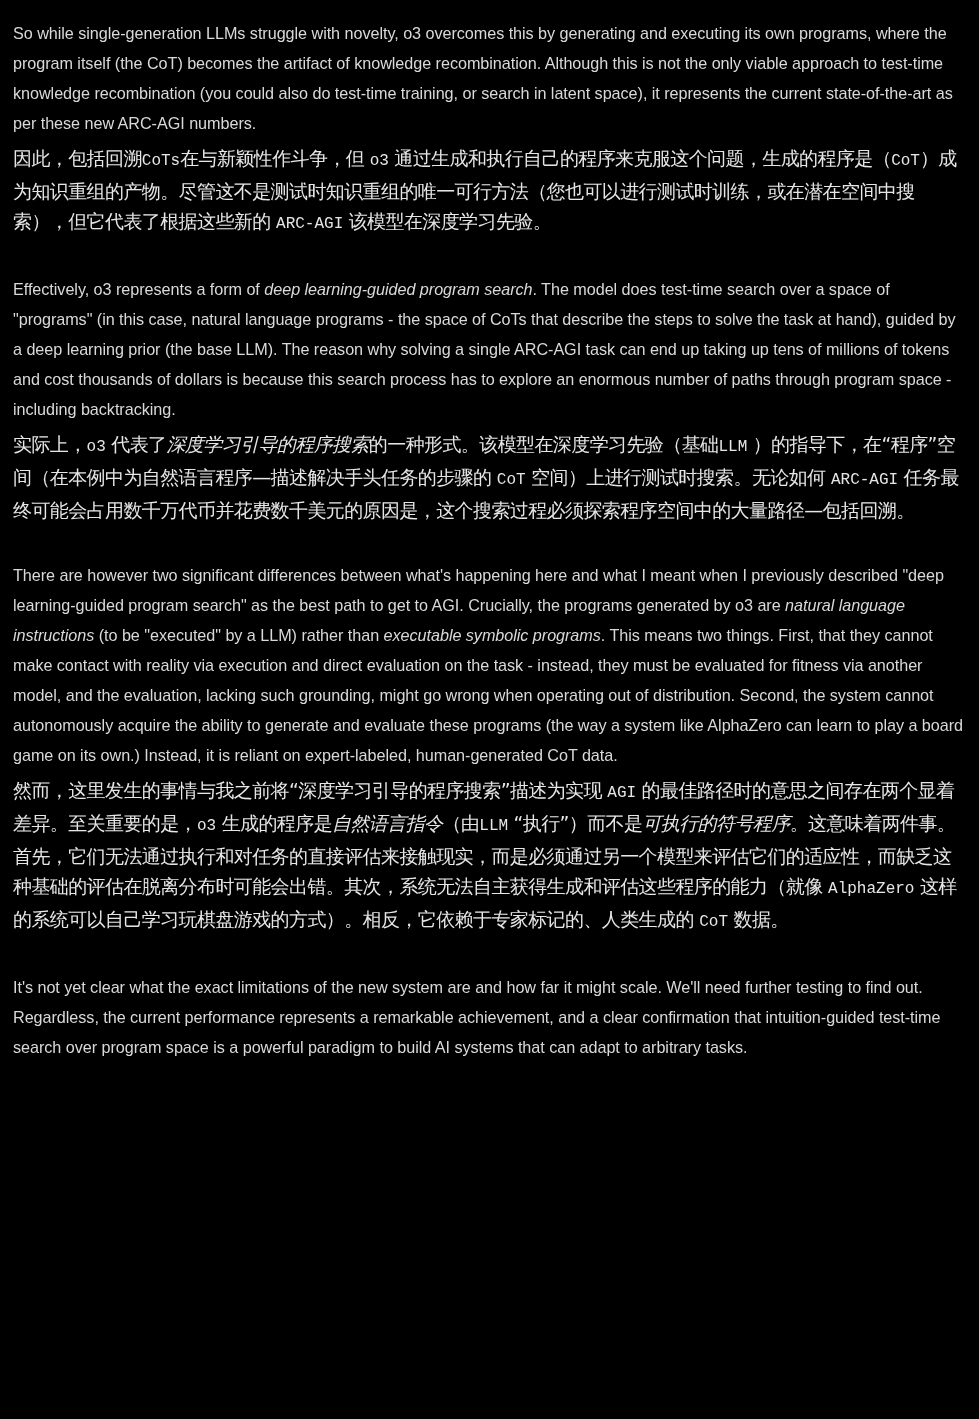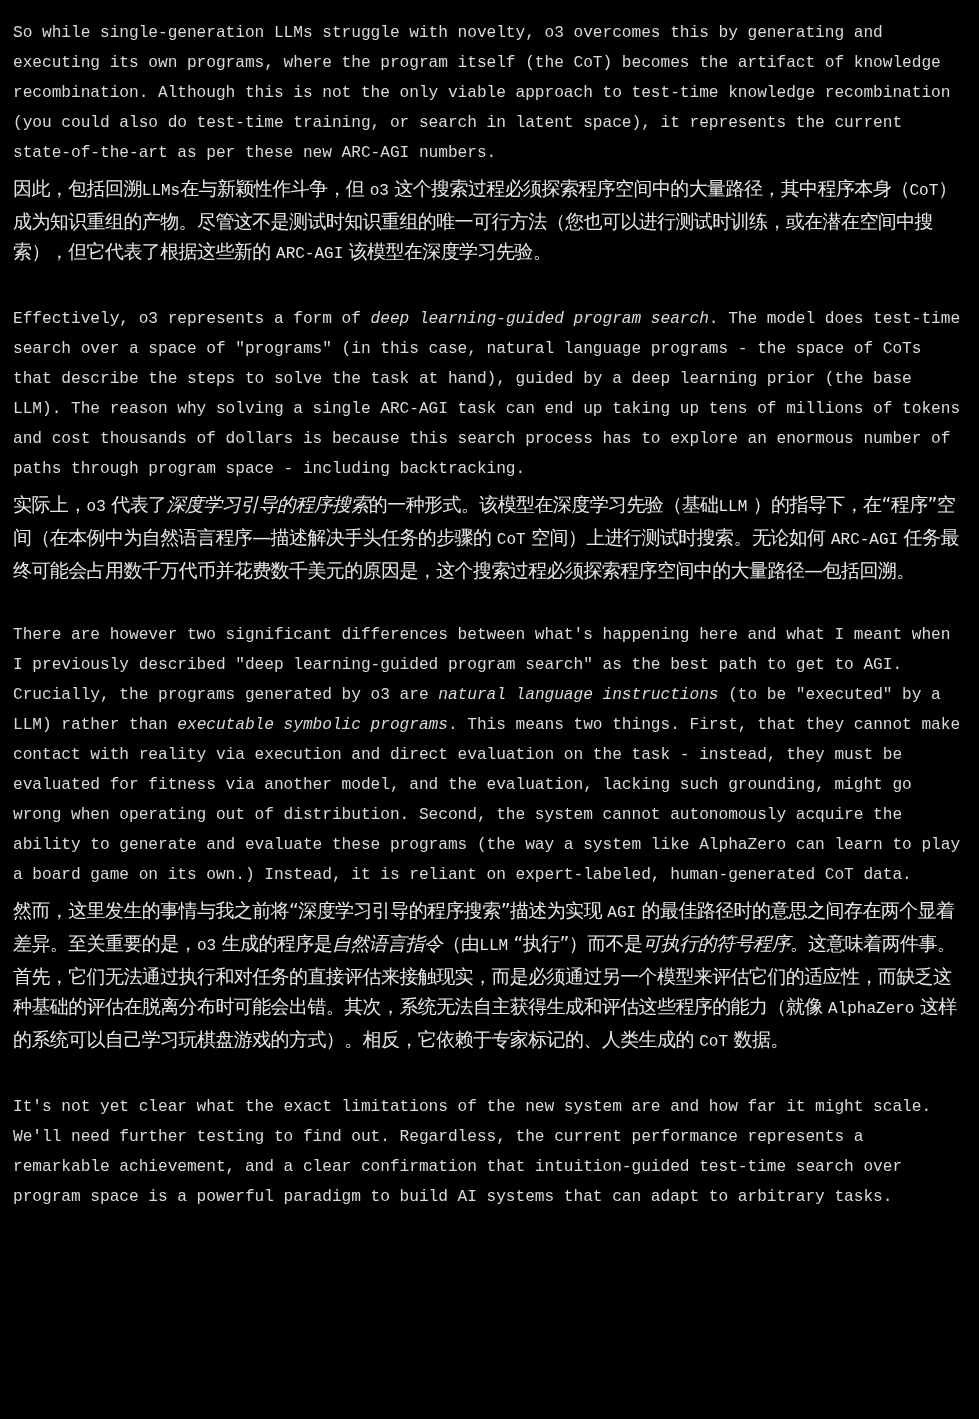--- a/index.html
+++ b/index.html
@@ -14,21 +14,21 @@
     position: relative;
     color: #dcdcdc;
   }
   .doc {
     position: absolute;
     left: 13px;
     top: 18px;
     width: 950px;
   }
   .en {
-    font-family: Liberation Mono, monospace;
+    font-family: Liberation Sans, sans-serif;
     font-size: 16.2px;
     line-height: 30px;
     color: #d9d9d9;
     margin: 0;
     white-space: normal;
     letter-spacing: -0.05px;
   }
   .zh {
     font-family: "DejaVu Sans", "Liberation Sans", sans-serif;
     font-size: 19px;
@@ -53,21 +53,21 @@
   .gap-large { height: 35px; }
 </style>
 </head>
 <body>
 
 <div class="doc">
 
   <section>
     <p class="en block"><span>So while single-generation LLMs struggle with novelty, o3 overcomes this by generating and executing its own programs, where the program itself (the CoT) becomes the artifact of knowledge recombination. Although this is not the only viable approach to test-time knowledge recombination (you could also do test-time training, or search in latent space), it represents the current state-of-the-art as per these new ARC-AGI numbers.</span></p>
     <div class="gap-small"></div>
-    <p class="zh block"><span>因此，包括回溯</span><span class="mono">LLMs</span><span>在与新颖性作斗争，但 </span><span class="mono">o3</span><span> 这个搜索过程必须探索程序空间中的大量路径，其中程序本身（</span><span class="mono">CoT</span><span>）成为知识重组的产物。尽管这不是测试时知识重组的唯一可行方法（您也可以进行测试时训练，或在潜在空间中搜索），但它代表了根据这些新的 </span><span class="mono">ARC-AGI</span><span> 该模型在深度学习先验。</span></p>
+    <p class="zh block"><span>因此，包括回溯</span><span class="mono">CoTs</span><span>在与新颖性作斗争，但 </span><span class="mono">o3</span><span> 通过生成和执行自己的程序来克服这个问题，生成的程序是（</span><span class="mono">CoT</span><span>）成为知识重组的产物。尽管这不是测试时知识重组的唯一可行方法（您也可以进行测试时训练，或在潜在空间中搜索），但它代表了根据这些新的 </span><span class="mono">ARC-AGI</span><span> 该模型在深度学习先验。</span></p>
   </section>
 
   <div class="gap-large"></div>
 
   <section>
     <p class="en block"><span>Effectively, o3 represents a form of </span><em>deep learning-guided program search</em><span>. The model does test-time search over a space of "programs" (in this case, natural language programs - the space of CoTs that describe the steps to solve the task at hand), guided by a deep learning prior (the base LLM). The reason why solving a single ARC-AGI task can end up taking up tens of millions of tokens and cost thousands of dollars is because this search process has to explore an enormous number of paths through program space - including backtracking.</span></p>
     <div class="gap-small"></div>
     <p class="zh block"><span>实际上，</span><span class="mono">o3</span><span> 代表了</span><em>深度学习引导的程序搜索</em><span>的一种形式。该模型在深度学习先验（基础</span><span class="mono">LLM</span><span> ）的指导下，在“程序”空间（在本例中为自然语言程序—描述解决手头任务的步骤的 </span><span class="mono">CoT</span><span> 空间）上进行测试时搜索。无论如何 </span><span class="mono">ARC-AGI</span><span> 任务最终可能会占用数千万代币并花费数千美元的原因是，这个搜索过程必须探索程序空间中的大量路径—包括回溯。</span></p>
   </section>
 

